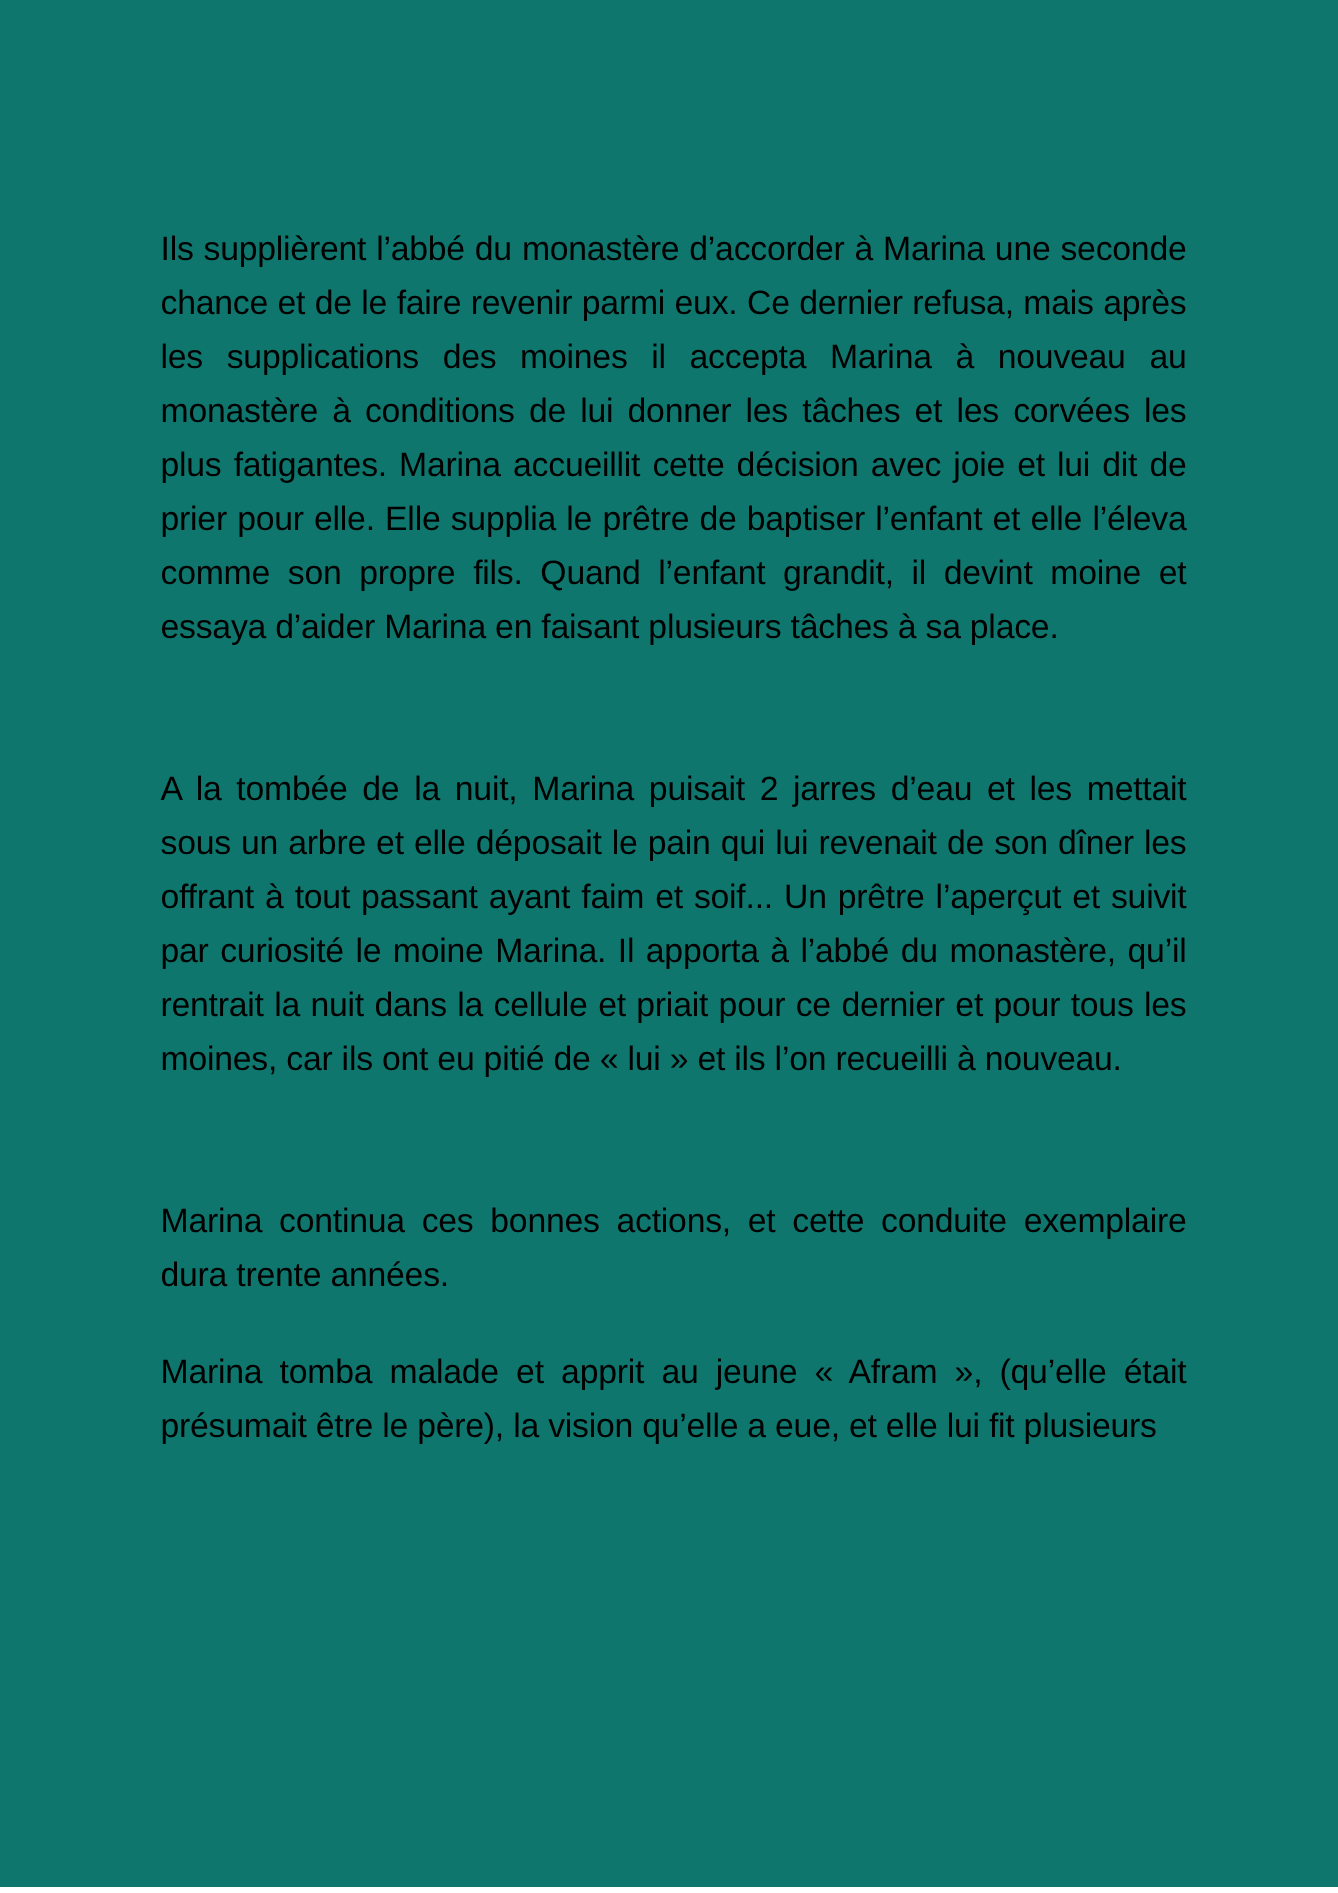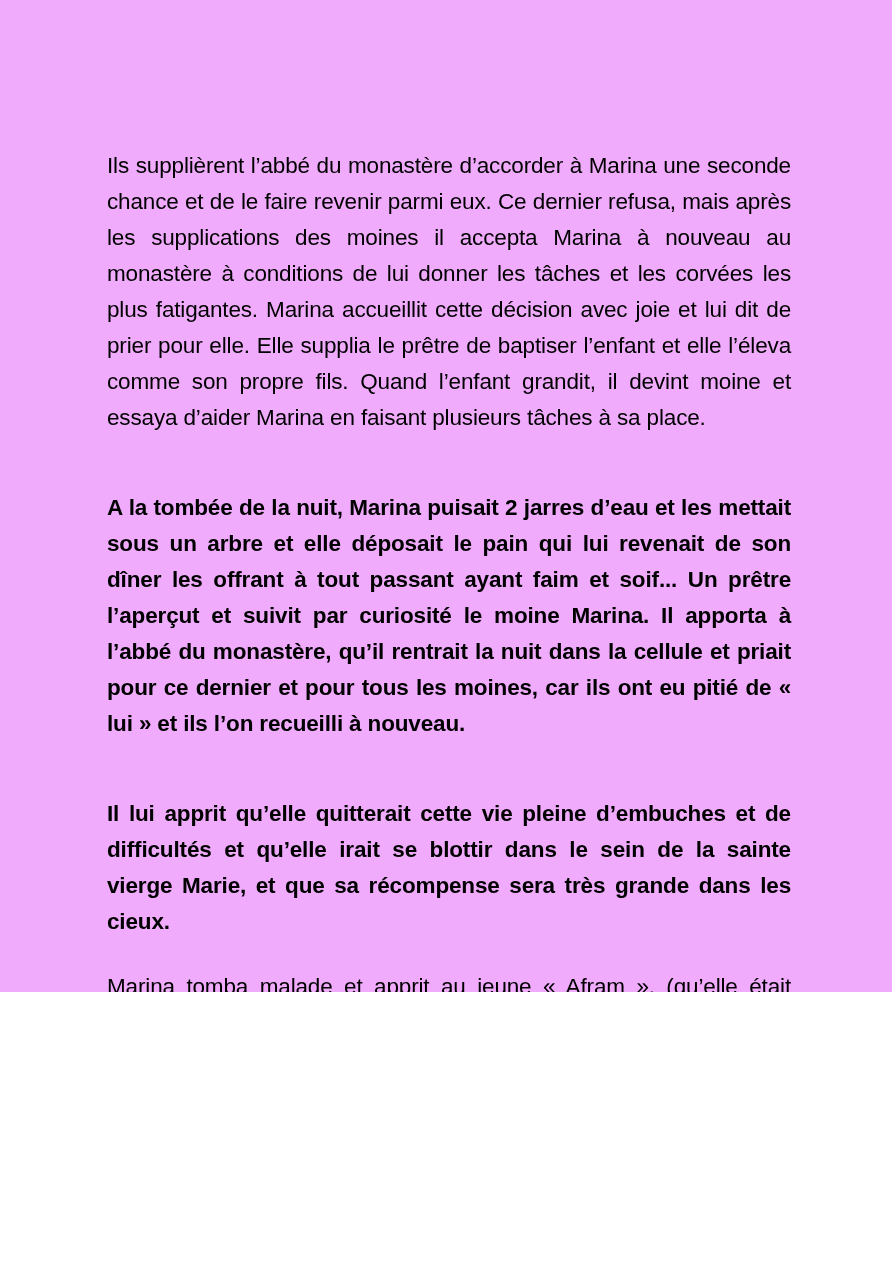--- a/index.html
+++ b/index.html
@@ -3,22 +3,22 @@
 <meta charset="utf-8">
 <style>
   html, body {
     margin: 0;
     padding: 0;
     background: #ffffff;
   }
   .page {
     position: relative;
     width: 892px;
-    height: 992px;
-    background: #f0abfc;
+    height: 1258px;
+    background: #0f766e;
     overflow: hidden;
     box-sizing: border-box;
   }
   .text-column {
     position: absolute;
     left: 107px;
     top: 148px;
     width: 684px;
   }
   p.para {
@@ -30,38 +30,37 @@
     color: #000000;
     text-align: justify;
     text-justify: inter-word;
     font-weight: 400;
     letter-spacing: -0.15px;
     word-spacing: 0px;
     -webkit-font-smoothing: antialiased;
   }
   
   p.gap-large {
-    margin-top: 54px;
-    font-weight: bold;
+    margin-top: 72px;
   }
   
   p.gap-small {
     margin-top: 29px;
   }
 </style>
 </head>
 <body>
 
 <div class="page">
   <div class="text-column">
 
     <p class="para">Ils supplièrent l’abbé du monastère d’accorder à Marina une seconde chance et de le faire revenir parmi eux. Ce dernier refusa, mais après les supplications des moines il accepta Marina à nouveau au monastère à conditions de lui donner les tâches et les corvées les plus fatigantes. Marina accueillit cette décision avec joie et lui dit de prier pour elle. Elle supplia le prêtre de baptiser l’enfant et elle l’éleva comme son propre fils. Quand l’enfant grandit, il devint moine et essaya d’aider Marina en faisant plusieurs tâches à sa place.</p>
 
     <p class="para gap-large">A la tombée de la nuit, Marina puisait 2 jarres d’eau et les mettait sous un arbre et elle déposait le pain qui lui revenait de son dîner les offrant à tout passant ayant faim et soif... Un prêtre l’aperçut et suivit par curiosité le moine Marina. Il apporta à l’abbé du monastère, qu’il rentrait la nuit dans la cellule et priait pour ce dernier et pour tous les moines, car ils ont eu pitié de « lui » et ils l’on recueilli à nouveau.</p>
 
+    <p class="para gap-large">Marina continua ces bonnes actions, et cette conduite exemplaire dura trente années.</p>
 
 
-    <p class="para gap-large">Il lui apprit qu’elle quitterait cette vie pleine d’embuches et de difficultés et qu’elle irait se blottir dans le sein de la sainte vierge Marie, et que sa récompense sera très grande dans les cieux.</p>
 
     <p class="para gap-small">Marina tomba malade et apprit au jeune « Afram », (qu’elle était présumait être le père), la vision qu’elle a eue, et elle lui fit plusieurs</p>
 
   </div>
 </div>
 
 </body></html>

